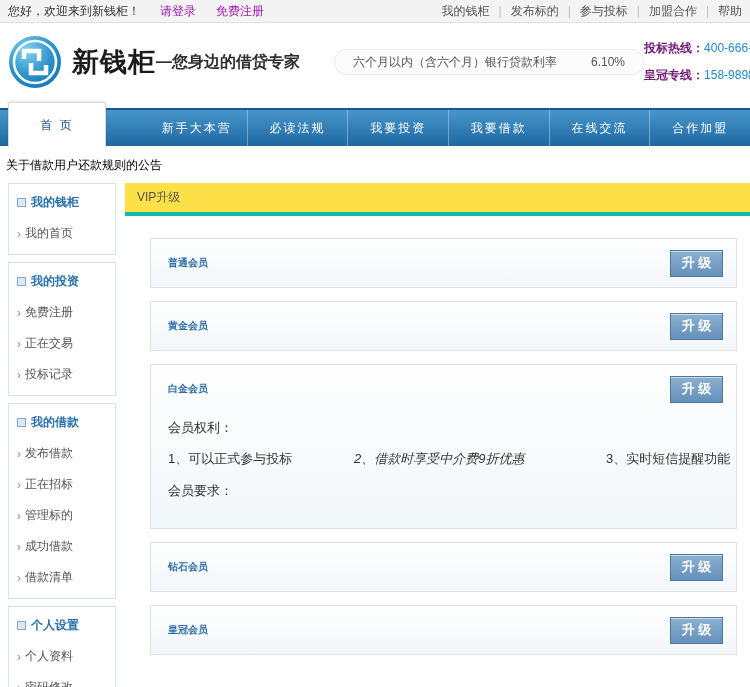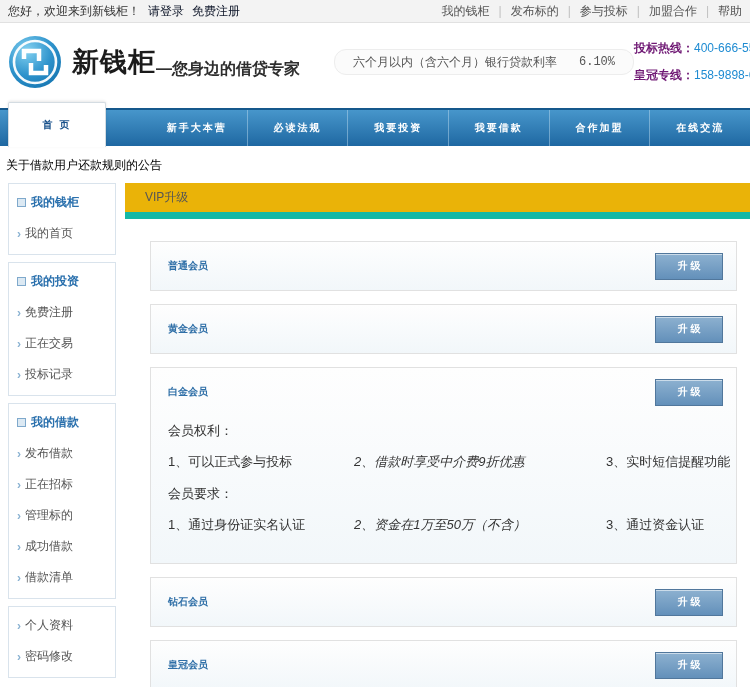--- a/index.html
+++ b/index.html
@@ -1,63 +1,63 @@
 <!DOCTYPE html>
 <html><head>
 <meta charset="utf-8">
 <style>
   html,body{margin:0;padding:0;background:#fff;}
   body{width:750px;min-height:687px;font-family:"Liberation Sans","DejaVu Sans",sans-serif;color:#333;}
 
   
   .topbar{height:23px;background:#f3f3f3;border-bottom:1px solid #e1e1e1;display:flex;align-items:center;justify-content:space-between;padding:0 8px;font-size:12px;box-sizing:border-box;}
-  .tb-left{display:flex;align-items:flex-end;gap:8px;}
+  .tb-left{display:flex;align-items:flex-end;gap:20px;}
   .welcome{color:#333;}
-  .tb-muted{color:#0f172a;cursor:pointer;}
+  .tb-muted{color:#a21caf;cursor:pointer;}
   .tb-right{display:flex;align-items:center;}
   .tb-right .tb-link{color:#555;cursor:pointer;white-space:nowrap;}
   .tb-right .tb-link + .tb-link::before{content:"|";color:#c0c0c0;margin:0 9px;font-weight:normal;}
 
   
   .header{height:78px;display:flex;align-items:center;padding:0 8px;box-sizing:border-box;background:#fff;}
   .logo{cursor:pointer;flex:none;display:flex;}
-  .brand-wrap{display:flex;align-items:flex-end;margin-left:10px;white-space:nowrap;}
+  .brand-wrap{display:flex;align-items:center;margin-left:10px;white-space:nowrap;}
   .brand{font-size:27px;font-weight:bold;color:#1b1b1b;letter-spacing:1px;}
   .slogan{font-size:16px;font-weight:bold;color:#2e2e2e;}
-  .rate-pill{margin-left:34px;background:#fbfbfb;border:1px solid #ededed;border-radius:12px;height:24px;display:flex;align-items:center;padding:0 18px;font-size:12px;color:#555;gap:22px;white-space:nowrap;font-family:Liberation Mono, monospace;}
+  .rate-pill{margin-left:34px;background:#fbfbfb;border:1px solid #ededed;border-radius:12px;height:24px;display:flex;align-items:center;padding:0 18px;font-size:12px;color:#555;gap:34px;white-space:nowrap;}
   .phones{margin-left:auto;font-size:12px;line-height:27px;padding-right:2px;white-space:nowrap;}
   .phone-label{color:#701a75;font-weight:bold;}
   .phone-num{color:#1e8bd2;}
 
   
   .nav{height:36px;margin-top:7px;background:linear-gradient(#4796cb,#1f68a2);border-top:2px solid #15588c;display:flex;padding-left:8px;position:relative;box-sizing:content-box;}
-  .nav-item{flex:1;display:flex;align-items:center;justify-content:center;color:#fff;font-size:10px;font-weight:bold;letter-spacing:2px;cursor:pointer;white-space:nowrap;}
+  .nav-item{flex:1;display:flex;align-items:center;justify-content:center;color:#fff;font-size:12px;font-weight:normal;letter-spacing:2px;cursor:pointer;white-space:nowrap;}
   .nav-item + .nav-item{border-left:1px solid rgba(195,223,242,.45);}
   .nav-item.active{flex:0 0 96px;background:#fff;color:#17508a;height:44px;margin-top:-8px;border:1px solid #d4dce2;border-bottom:none;border-radius:2px 2px 0 0;box-shadow:0 -1px 3px rgba(0,0,0,.10);z-index:2;}
   .nav-item.active + .nav-item{border-left:none;margin-left:41px;}
 
   
   .announce{padding:11px 6px 7px;font-size:12px;color:#000000;cursor:pointer;}
 
   
   .content{display:flex;align-items:flex-start;padding:2px 0 34px 8px;}
   .sidebar{width:108px;flex:none;}
   .sb-block{border:1px solid #d9e3ec;background:#fff;margin-bottom:7px;padding:3px 0 5px;}
   .sb-head{display:flex;align-items:center;gap:5px;padding:7px 8px;font-size:12px;font-weight:bold;color:#2a70ad;cursor:pointer;}
   .sq{width:7px;height:7px;border:1px solid #7fa9cc;background:#dcе9f3;background:#dce9f3;display:inline-block;flex:none;}
   .sb-item{display:flex;align-items:center;gap:4px;padding:7px 8px;font-size:12px;color:#555;cursor:pointer;}
   .sb-arrow{color:#8ab2d2;font-weight:bold;flex:none;}
 
   .main{flex:1;margin-left:9px;min-width:0;}
-  .main-title{background:#eab308;border-bottom:7px solid #14b8a6;height:29px;line-height:29px;padding-left:20px;font-size:12px;color:#555;}
+  .main-title{background:#fde047;border-bottom:4px solid #14b8a6;height:29px;line-height:29px;padding-left:12px;font-size:12px;color:#555;}
   .levels{padding:22px 13px 0 25px;}
   .level-box{border:1px solid #e1e1e1;background:linear-gradient(#fefefe,#f2f7fa);margin-bottom:13px;}
   .level-head{display:flex;align-items:center;justify-content:space-between;height:48px;padding:0 13px 0 17px;}
   .level-name{font-size:10px;font-weight:bold;color:#2f6fa7;cursor:pointer;}
-  .upgrade-btn{width:68px;height:27px;background:linear-gradient(#8db1d0,#6390ba);border:1px solid #51779c;box-shadow:inset 0 1px 0 rgba(255,255,255,.55);color:#fff;font-size:10px;font-weight:bold;cursor:pointer;font-family:inherit;white-space:nowrap;padding:0;}
+  .upgrade-btn{width:53px;height:27px;background:linear-gradient(#8db1d0,#6390ba);border:1px solid #51779c;box-shadow:inset 0 1px 0 rgba(255,255,255,.55);color:#fff;font-size:13px;font-weight:bold;cursor:pointer;font-family:inherit;white-space:nowrap;padding:0;}
   .level-details{padding:2px 17px 15px;font-size:13px;color:#333;}
   .d-label{margin:4px 0 13px;}
   .d-row{display:flex;margin:0 0 14px;white-space:nowrap;}
   .d-row span:nth-child(1){flex:0 0 186px;}
   .d-row span:nth-child(2){flex:0 0 252px;font-style:italic;}
 </style>
 </head>
 <body>
 
 <div class="topbar">
@@ -108,22 +108,22 @@
     </span>
   </span>
 </div>
 
 <div class="nav" id="main-nav">
     <div class="nav-item active">首 页</div>
     <div class="nav-item">新手大本营</div>
     <div class="nav-item">必读法规</div>
     <div class="nav-item">我要投资</div>
     <div class="nav-item">我要借款</div>
+    <div class="nav-item">在线交流</div>
     <div class="nav-item">合作加盟</div>
-    <div class="nav-item">在线交流</div>
   </div>
 
 <div class="announce">关于借款用户还款规则的公告</div>
 
 <div class="content">
   <div class="sidebar" id="sidebar">
       <div class="sb-block">
         <div class="sb-head">
           <span class="sq"></span>
           <span>我的钱柜</span>
@@ -171,20 +171,24 @@
         <div class="sb-item">
           <span class="sb-arrow">›</span>
           <span>成功借款</span>
         </div>
         <div class="sb-item">
           <span class="sb-arrow">›</span>
           <span>借款清单</span>
         </div>
       </div>
       <div class="sb-block">
+        <div class="sb-head">
+          <span class="sq"></span>
+          <span>个人设置</span>
+        </div>
         <div class="sb-item">
           <span class="sb-arrow">›</span>
           <span>个人资料</span>
         </div>
         <div class="sb-item">
           <span class="sb-arrow">›</span>
           <span>密码修改</span>
         </div>
       </div>
     </div>
@@ -209,25 +213,20 @@
             <button class="upgrade-btn">升 级</button>
           </div>
           <div class="level-details">
             <div class="d-label">会员权利：</div>
             <div class="d-row">
               <span>1、可以正式参与投标</span>
               <span>2、借款时享受中介费9折优惠</span>
               <span>3、实时短信提醒功能</span>
             </div>
             <div class="d-label">会员要求：</div>
-            <div class="d-row">
-              <span>1、通过身份证实名认证</span>
-              <span>2、资金在1万至50万（不含）</span>
-              <span>3、通过资金认证</span>
-            </div>
           </div>
         </div>
         <div class="level-box">
           <div class="level-head">
             <span class="level-name">钻石会员</span>
             <button class="upgrade-btn">升 级</button>
           </div>
         </div>
         <div class="level-box">
           <div class="level-head">

